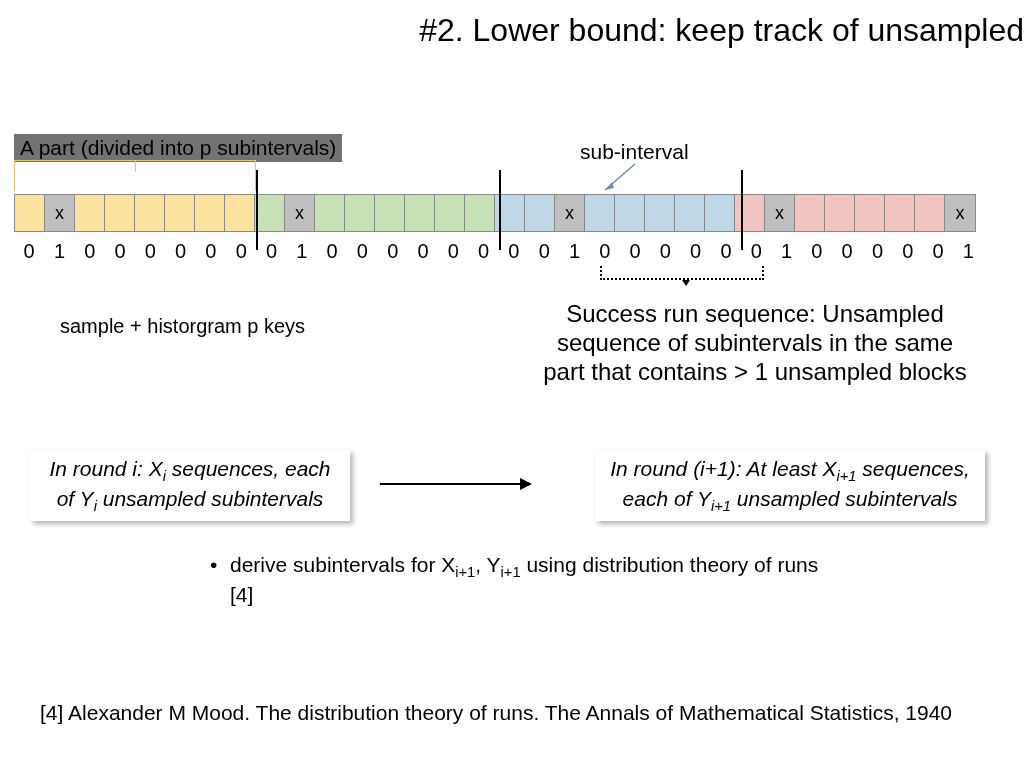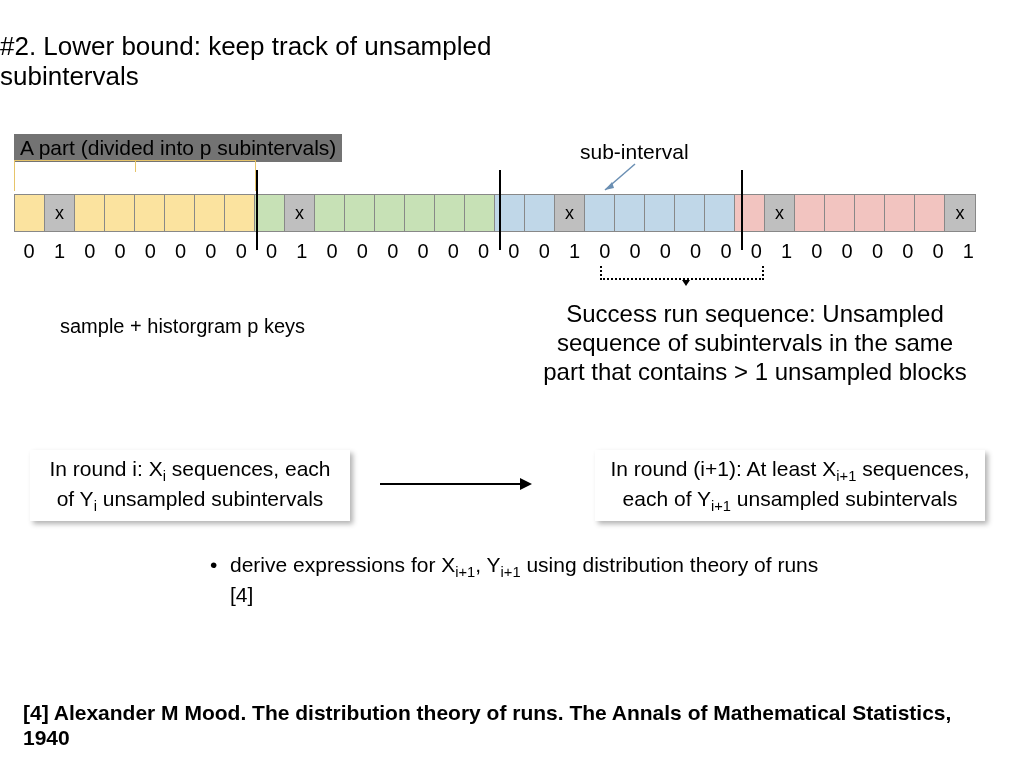--- a/index.html
+++ b/index.html
@@ -6,25 +6,24 @@
     margin: 0;
     padding: 0;
     font-family: Arial, Helvetica, sans-serif;
     background: #fff;
     width: 1024px;
     height: 768px;
     position: relative;
     overflow: hidden;
   }
   .title {
-    text-align: left;
-    font-size: 26px;
+    text-align: right;
+    font-size: 32px;
     padding-top: 12px;
     line-height: 1.15;
-    margin-top: 20px;
   }
   .part-label {
     position: absolute;
     left: 14px;
     top: 134px;
     background: #737373;
     padding: 2px 6px;
     font-size: 21px;
   }
   .bracket-top {
@@ -128,20 +127,21 @@
     line-height: 1.2;
   }
   .box {
     position: absolute;
     background: #fff;
     font-size: 21px;
     text-align: center;
     padding: 6px 10px;
     line-height: 1.25;
     box-shadow: 3px 3px 5px rgba(0,0,0,0.3);
+    font-style: italic;
   }
   .box-left { left: 30px; top: 450px; width: 300px; }
   .box-right { left: 595px; top: 450px; width: 370px; }
   .arrow {
     position: absolute;
     left: 380px;
     top: 483px;
     width: 150px;
     height: 2px;
     background: #000;
@@ -163,41 +163,40 @@
     width: 600px;
     line-height: 1.25;
   }
   .bullet-dot {
     position: absolute;
     left: -20px;
     top: 0;
   }
   .citation {
     position: absolute;
-    left: 23px;
+    left: 40px;
     top: 700px;
     width: 960px;
     font-size: 21px;
     line-height: 1.2;
-    font-weight: bold;
   }
   .sub { font-size: 0.7em; vertical-align: sub; }
   .ptr-arrow {
     position: absolute;
     left: 600px;
     top: 162px;
     width: 40px;
     height: 30px;
   }
 </style>
 </head>
 <body>
 
 <div class="title">
-  <span>#2. Lower bound: keep track of unsampled</span><br><span>subintervals</span>
+  <span>#2. Lower bound: keep track of unsampled</span><br>
 </div>
 
 <div class="part-label">A part (divided into p subintervals)</div>
 <div class="bracket-top"></div>
 
 <div class="subint-label">sub-interval</div>
 
 <svg class="ptr-arrow" viewBox="0 0 40 30">
   <line x1="35" y1="2" x2="5" y2="28" stroke="#6b8fb3" stroke-width="1.5"></line>
   <polygon points="5,28 12,20 14,26" fill="#6b8fb3"></polygon>
@@ -287,16 +286,16 @@
 </div>
 
 <div class="arrow"></div>
 
 <div class="box box-right">
   <span>In round (i+1): At least X</span><span class="sub">i+1</span><span> sequences, each of  Y</span><span class="sub">i+1</span><span> unsampled subintervals</span>
 </div>
 
 <div class="bullet">
   <span class="bullet-dot">•</span>
-  <span>derive expressions for X</span><span class="sub">i+1</span><span>, Y</span><span class="sub">i+1</span><span> using distribution theory of runs [4]</span>
+  <span>derive subintervals for X</span><span class="sub">i+1</span><span>, Y</span><span class="sub">i+1</span><span> using distribution theory of runs [4]</span>
 </div>
 
 <div class="citation">[4] Alexander M Mood. The distribution theory of runs.  The Annals of Mathematical Statistics, 1940</div>
 
 </body></html>

